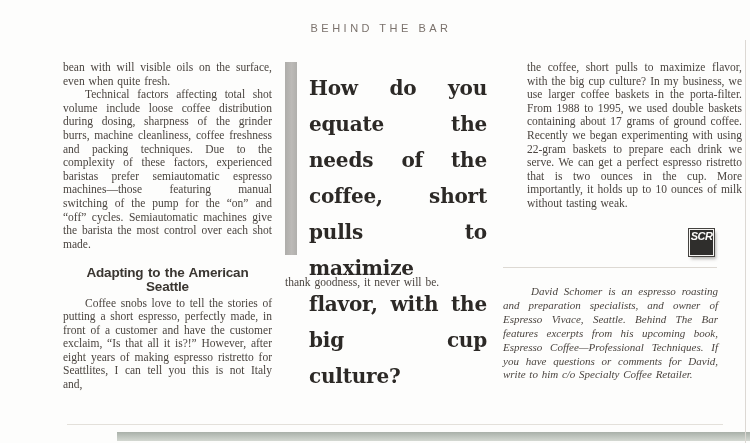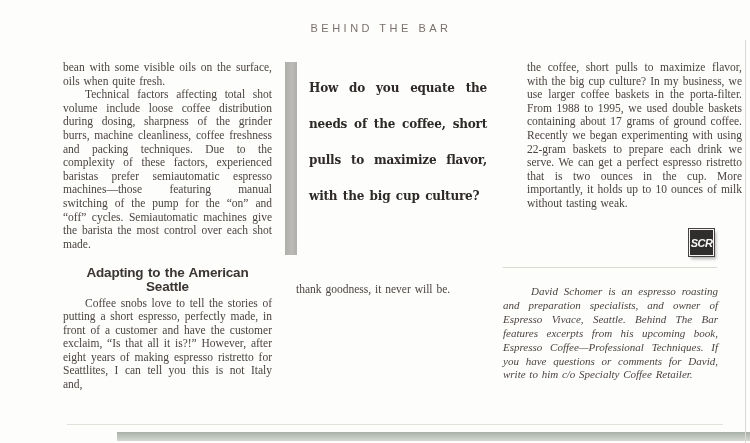--- a/index.html
+++ b/index.html
@@ -17,44 +17,44 @@
   
   .col{
     position:absolute;top:61px;
     font-size:11.5px;line-height:13.6px;color:#4a443f;
     text-align:justify;
   }
   .col p{margin:0;word-spacing:1px;}
   .indent{text-indent:22px;}
   .force-last{text-align-last:justify;}
   #col-left{left:63px;width:209px;}
-  #col-mid-body{left:285px;top:283px;width:203px;margin-left:11px;}
+  #col-mid-body{left:285px;top:276px;width:203px;}
   #col-right{left:503px;width:215px;margin-left:24px;}
   .section-heading{
     font-family:"Liberation Sans", sans-serif;
     font-weight:bold;font-size:13.5px;letter-spacing:-0.2px;color:#3a3631;
     text-align:center;margin:15px 0 3px 0 !important;text-indent:0;
   }
   
   .quote-bar{
     position:absolute;left:285px;top:62px;width:12px;height:193px;
     background:linear-gradient(to right,#aeadaa,#bcbab7 55%,#b0afac);
   }
   .pull-quote{
     position:absolute;left:309px;top:70px;width:178px;
     font-family:"DejaVu Serif", serif;font-weight:bold;
-    font-size:12px;line-height:36px;color:#2c2926;
+    font-size:20px;line-height:36px;color:#2c2926;
     text-align:justify;word-spacing:1.5px;letter-spacing:-0.2px;
   }
   
   .scr{
     position:absolute;left:689px;top:229px;width:23px;height:25px;
     background:#2f2e2c;border:1.5px solid #f5f4f2;outline:1.5px solid #44423f;
     box-shadow:2px 3px 3px rgba(90,88,84,0.45);
-    display:flex;align-items:center;justify-content:center;
+    display:flex;justify-content:center;
   }
   .scr span{
     font-family:"Liberation Sans", sans-serif;font-weight:bold;
     font-size:11px;letter-spacing:-0.5px;color:#fbfaf8;font-style:italic;
   }
   
   .col3-rule{
     position:absolute;left:503px;top:267px;width:214px;height:1px;
     background:#ddd9d3;
   }
@@ -78,21 +78,21 @@
     position:absolute;left:745px;top:40px;width:1px;height:403px;
     background:#dcd8d3;
   }
 </style>
 </head>
 <body>
 
 <div class="header">BEHIND THE BAR</div>
 
 <div class="col" id="col-left">
-  <p>bean with some visible oils on the surface, oils when quite fresh.</p>
+  <p>bean with will visible oils on the surface, even when quite fresh.</p>
   <p class="indent">Technical factors affecting total shot volume include loose coffee distribution during dosing, sharpness of the grinder burrs, machine cleanliness, coffee freshness and packing techniques. Due to the complexity of these factors, experienced baristas prefer semiautomatic espresso machines—those featuring manual switching of the pump for the “on” and “off” cycles. Semiautomatic machines give the barista the most control over each shot made.</p>
   <p class="section-heading">Adapting to the American Seattle</p>
   <p class="indent force-last">Coffee snobs love to tell the stories of putting a short espresso, perfectly made, in front of a customer and have the customer exclaim, “Is that all it is?!” However, after eight years of making espresso ristretto for Seattlites, I can tell you this is not Italy and,</p>
 </div>
 
 <div class="quote-bar"></div>
 <div class="pull-quote">How do you equate the needs of the coffee, short pulls to maximize flavor, with the big cup culture?</div>
 
 <div class="col" id="col-mid-body">
   <p>thank goodness, it never will be.</p>

